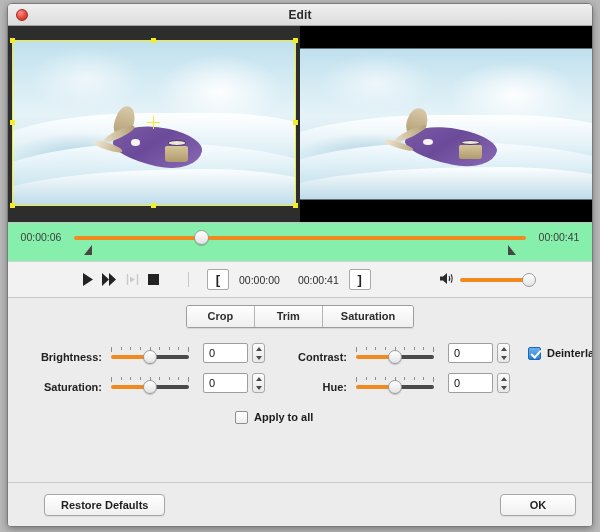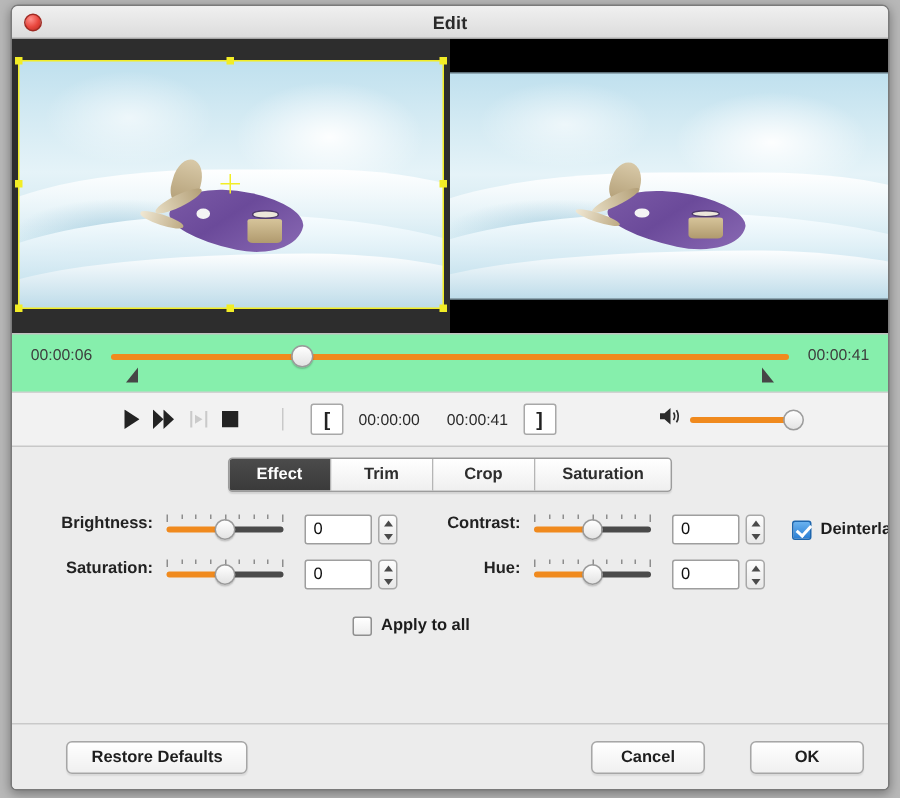--- a/index.html
+++ b/index.html
@@ -298,21 +298,21 @@
   
   .controls {
     flex: 1;
     background: #ececec;
     padding: 6px 16px 0 16px;
     position: relative;
   }
   .ctrl-row {
     display: flex; align-items: center; height: 30px;
   }
-  .ctrl-half { display: flex; align-items: flex-start; }
+  .ctrl-half { display: flex; align-items: flex-end; }
   .ctrl-label {
     font-size: 11px; font-weight: bold; color: #222;
     text-align: right; margin-right: 9px;
   }
   .slider {
     position: relative; width: 78px; height: 16px; cursor: pointer;
   }
   .slider .ticks {
     position: absolute; left: 0; right: 0; top: 0; height: 5px;
     display: flex; justify-content: space-between; align-items: flex-start;
@@ -525,23 +525,22 @@
         </svg>
       </span>
       <span class="vol-track">
         <span class="vol-knob"></span>
       </span>
     </div>
   </div>
 
   <div class="tabs-area">
     <div class="tabs">
-      <div class="tab active">Effect</div>
+      <div class="tab">Crop</div>
       <div class="tab">Trim</div>
-      <div class="tab">Crop</div>
       <div class="tab">Saturation</div>
     </div>
   </div>
 
   <div class="controls">
 
     <div class="ctrl-row">
       <div class="ctrl-half">
         <span class="ctrl-label" style="width:78px">Brightness:</span>
         <span class="slider">
@@ -648,18 +647,17 @@
         <span class="box"></span>
         <span class="lbl">Apply to all</span>
       </div>
     </div>
 
   </div>
 
   <div class="footer">
     <button class="btn">Restore Defaults</button>
     <div class="footer-right">
-      <button class="btn cancel">Cancel</button>
       <button class="btn ok">OK</button>
     </div>
   </div>
 
 </div>
 
 </body></html>

